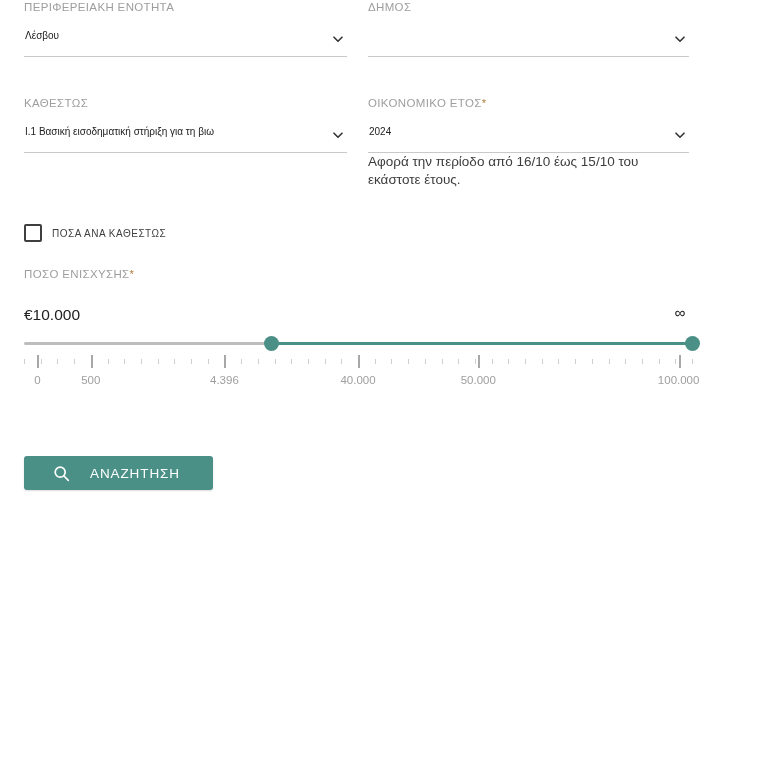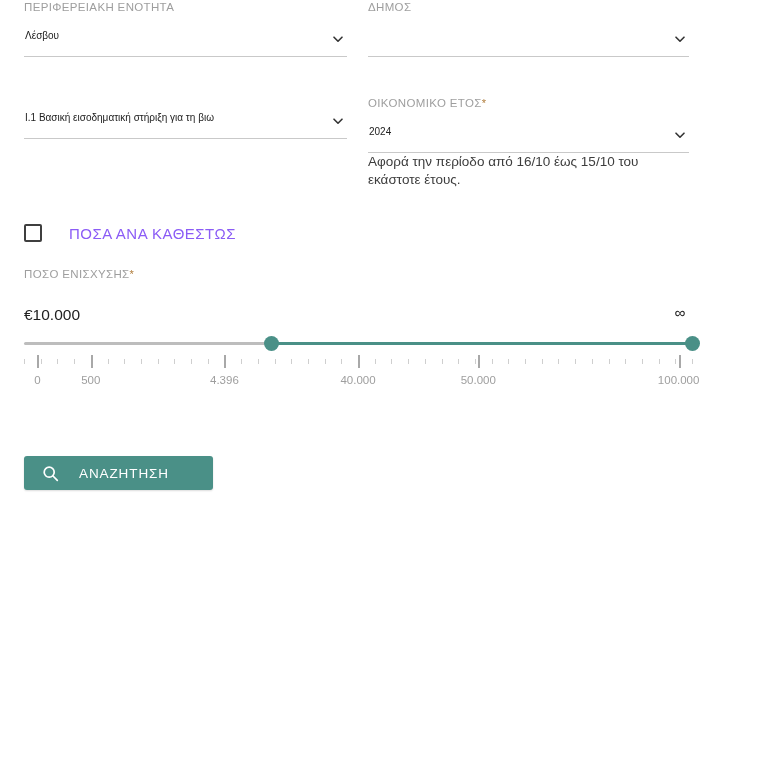--- a/index.html
+++ b/index.html
@@ -69,24 +69,24 @@
     display: flex;
     align-items: center;
   }
   .checkbox-box {
     width: 18px; height: 18px;
     border: 2px solid #3f3f3f;
     border-radius: 2px;
     background: #fff;
   }
   .checkbox-label {
-    margin-left: 27px;
-    font-size: 15px;
+    margin-left: 10px;
+    font-size: 10px;
     letter-spacing: 0.5px;
-    color: #8b5cf6;
+    color: #404040;
   }
 
   
   .amount-label {
     position: absolute;
     left: 24px; top: 268px;
     font-size: 11.5px;
     letter-spacing: 0.35px;
     color: #9e9e9e;
   }
@@ -166,21 +166,21 @@
   .search-btn {
     position: absolute;
     left: 24px; top: 456px;
     width: 189px; height: 34px;
     background: #4a9087;
     border: none;
     border-radius: 3px;
     display: flex;
     align-items: center;
     cursor: pointer;
-    padding: 0;
+    padding: 11px;
     box-shadow: 0 1px 2px rgba(0,0,0,0.14);
   }
   .search-btn .mag { margin-left: 18px; display:flex; }
   .search-btn-label {
     margin-left: 20px;
     color: #ffffff;
     font-size: 13.5px;
     letter-spacing: 0.9px;
   }
 
@@ -215,20 +215,21 @@
           <div class="select-value">Λέσβου</div>
           <span class="chevron">
             <svg width="12" height="12" viewBox="0 0 12 12">
                 <path d="M2 4.2 L6 8.2 L10 4.2" stroke="#333" stroke-width="1.6" fill="none" stroke-linecap="round" stroke-linejoin="round"></path>
               </svg>
           </span>
         </div>
       </div>
 
       <div class="field" style="top:96px;">
+        <div class="field-label">ΚΑΘΕΣΤΩΣ</div>
         <div class="select-wrap">
           <div class="select-value">Ι.1 Βασική εισοδηματική στήριξη για τη βιω</div>
           <span class="chevron">
             <svg width="12" height="12" viewBox="0 0 12 12">
                 <path d="M2 4.2 L6 8.2 L10 4.2" stroke="#333" stroke-width="1.6" fill="none" stroke-linecap="round" stroke-linejoin="round"></path>
               </svg>
           </span>
         </div>
       </div>
 

